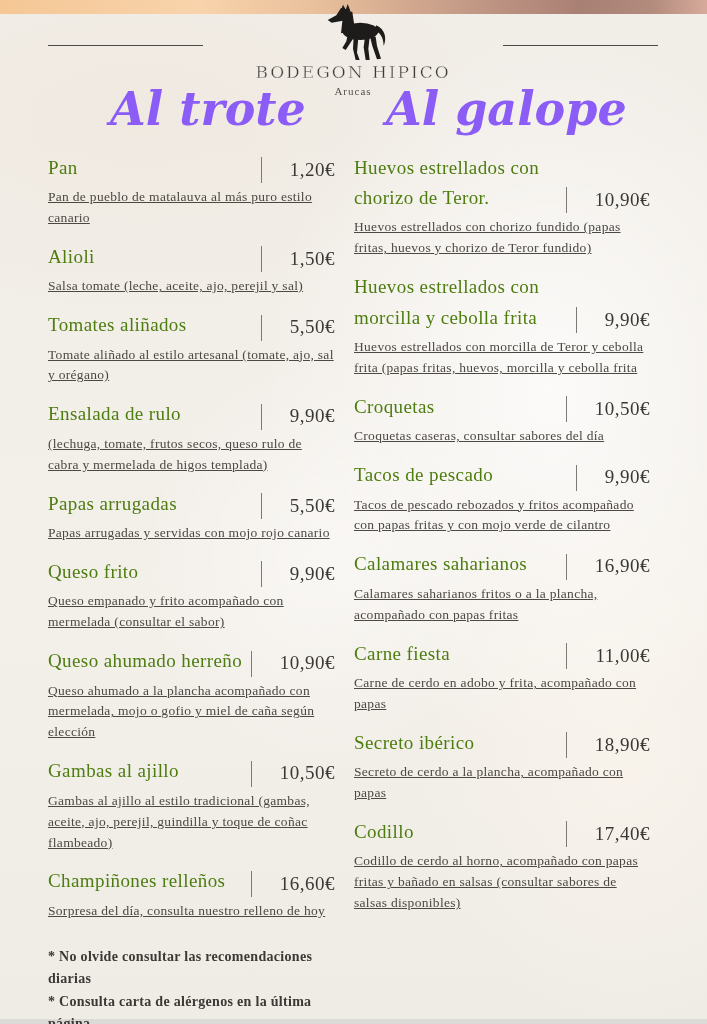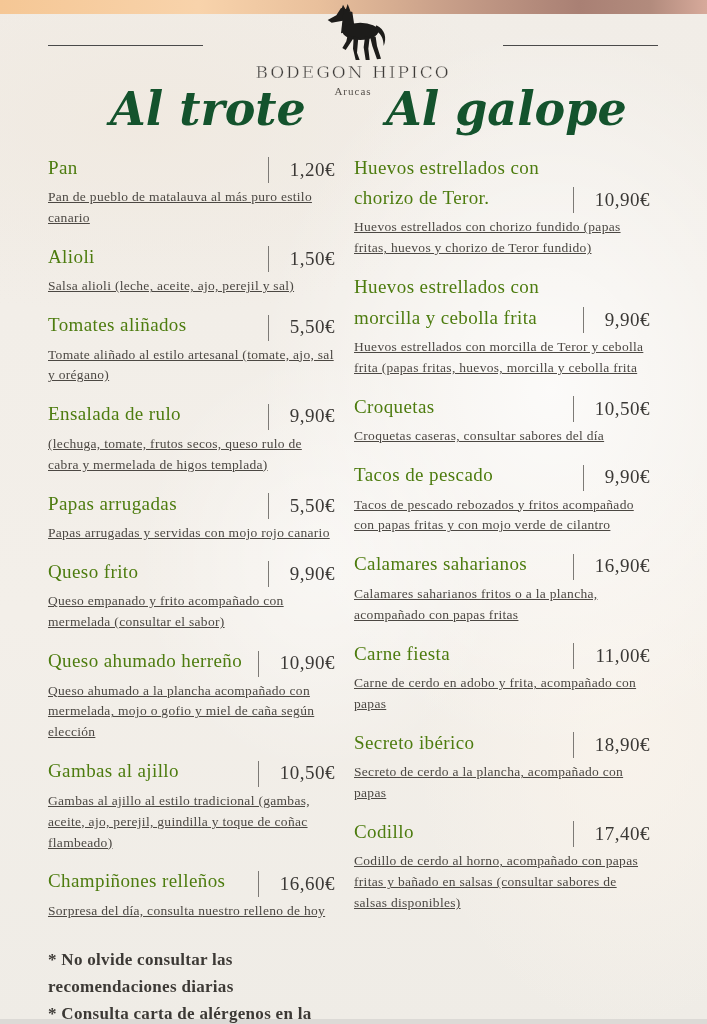--- a/index.html
+++ b/index.html
@@ -26,34 +26,34 @@
   .logo svg{display:block;margin:0 auto;height:60px;}
   .logo-title{font-size:17px;letter-spacing:2px;color:#3d3a37;font-weight:400;
     font-family:"DejaVu Serif", serif;-webkit-text-stroke:0.4px #f2eee8;}
   .logo-sub{font-size:11px;color:#55504b;letter-spacing:1px;margin-top:3px;}
 
   .col{position:absolute;top:84px;}
   .col-left{left:48px;width:287px;}
   .col-right{left:354px;width:296px;}
 
   .script-title{font-family:"DejaVu Serif", serif;font-style:italic;font-weight:600;
-    font-size:46px;color:#14532d;line-height:1.1;margin-bottom:18px;white-space:nowrap;}
+    font-size:46px;color:#8b5cf6;line-height:1.1;margin-bottom:18px;white-space:nowrap;}
   .col-left .script-title{padding-left:62px;}
   .col-right .script-title{padding-left:32px;}
 
   .item{margin-bottom:13px;}
   .row{display:flex;align-items:flex-end;justify-content:space-between;}
   .nm{font-size:19px;color:#4d7c0f;letter-spacing:0.4px;line-height:1.6;flex:1;}
   .pr{display:flex;align-items:center;white-space:nowrap;color:#3a3835;
       font-size:19px;letter-spacing:0.5px;border-left:1.5px solid #7d7a76;
-      padding-left:21px;margin-left:8px;line-height:1.3;height:26px;}
+      padding-left:28px;margin-left:8px;line-height:1.3;height:26px;}
   .ds{font-size:13.5px;color:#4c4843;letter-spacing:0.3px;line-height:1.55;margin-top:4px;text-decoration:underline;}
 
   .footnotes{margin-top:24px;}
-  .fn{font-size:17px;font-weight:700;color:#3c3935;letter-spacing:0.3px;line-height:1.6;}
+  .fn{font-size:14px;font-weight:700;color:#3c3935;letter-spacing:0.3px;line-height:1.6;}
 </style>
 </head>
 <body>
 
 <div class="bg-wash"></div>
 <div class="top-band"></div>
 <div class="bottom-strip"></div>
 
 <div class="hrule left"></div>
 <div class="hrule right"></div>
@@ -85,21 +85,21 @@
         <div class="nm">Pan</div>
       <div class="pr">1,20€</div>
       </div>
     <div class="ds">Pan de pueblo de matalauva al más puro estilo canario</div>
   </div>
   <div class="item">
     <div class="row">
         <div class="nm">Alioli</div>
       <div class="pr">1,50€</div>
       </div>
-    <div class="ds">Salsa alioli  (leche, aceite, ajo, perejil y sal)</div>
+    <div class="ds">Salsa tomate  (leche, aceite, ajo, perejil y sal)</div>
   </div>
   <div class="item">
     <div class="row">
         <div class="nm">Tomates aliñados</div>
       <div class="pr">5,50€</div>
       </div>
     <div class="ds">Tomate aliñado al estilo artesanal (tomate, ajo, sal y orégano)</div>
   </div>
   <div class="item">
     <div class="row">

